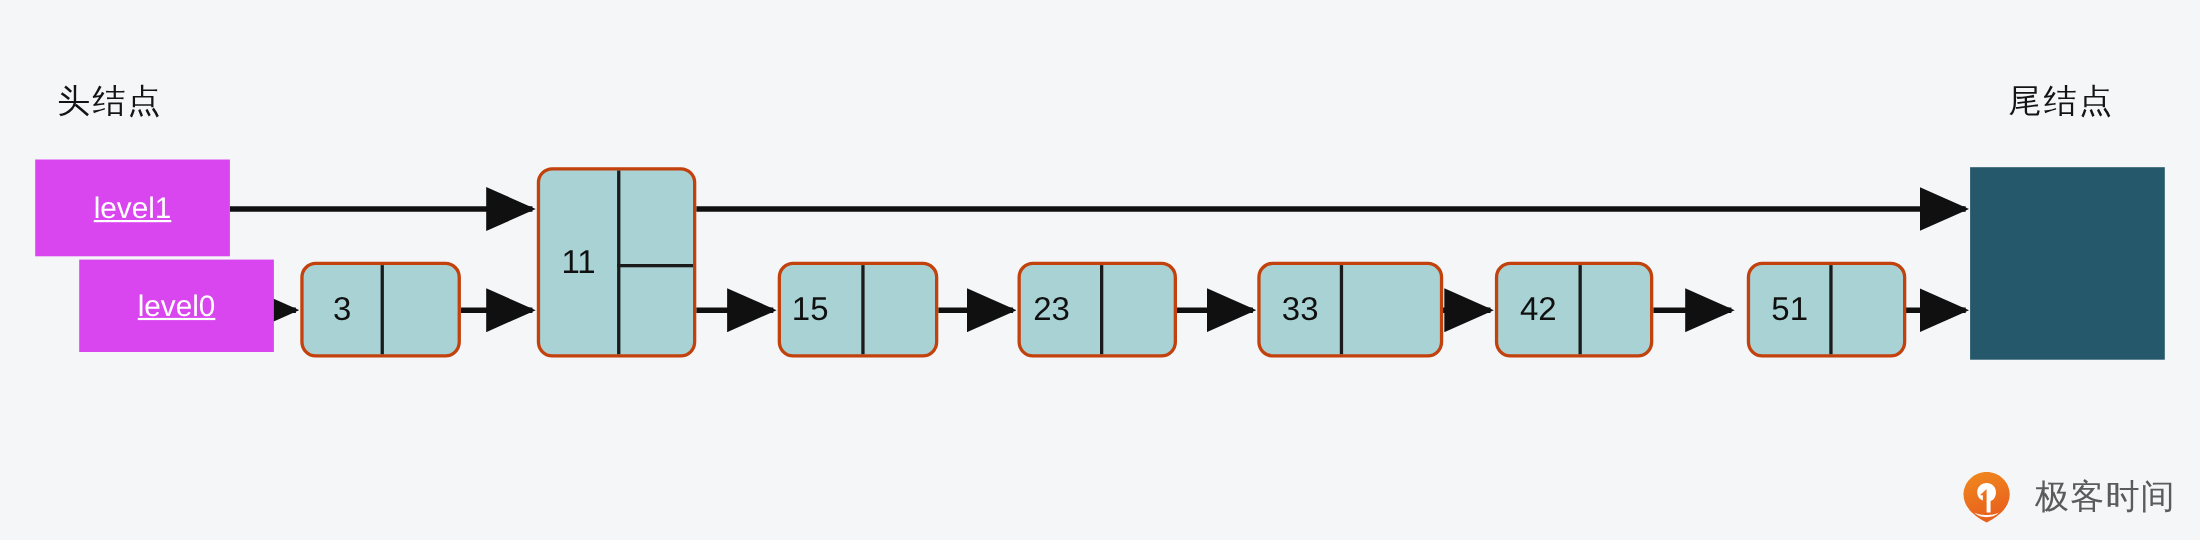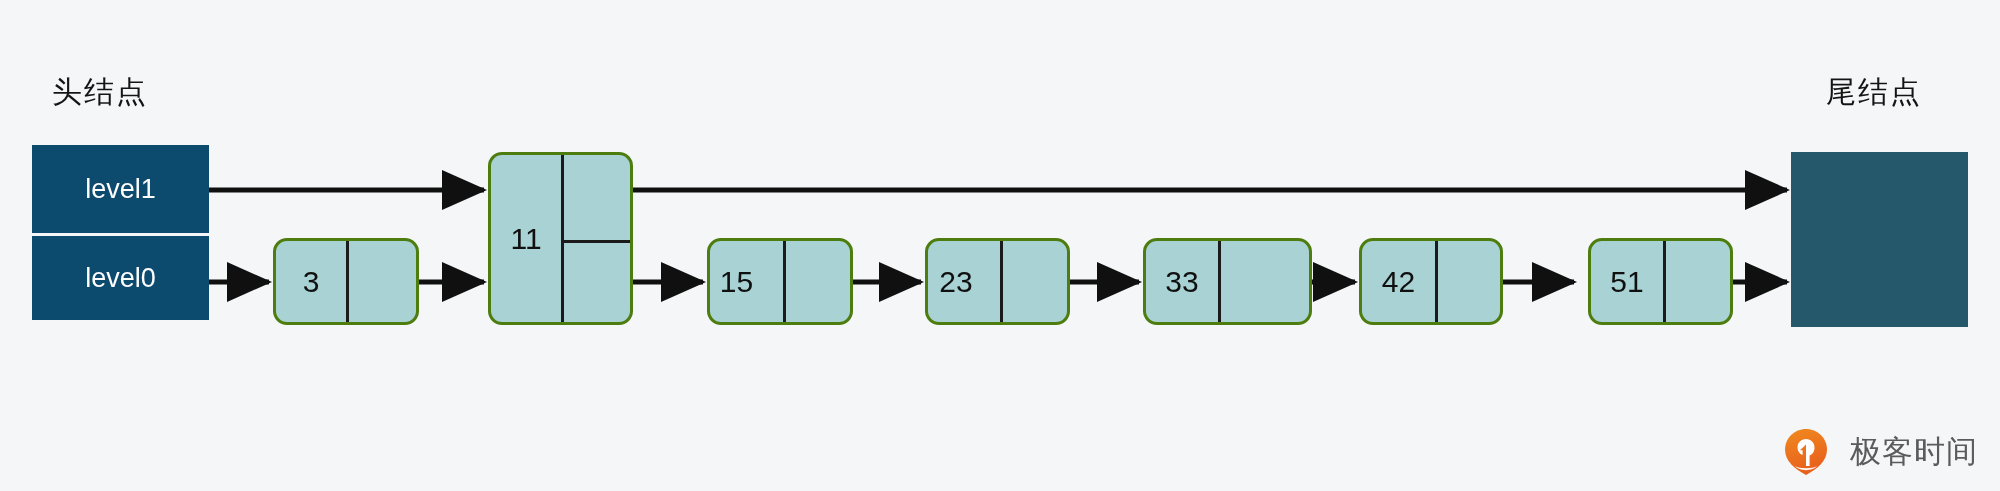--- a/index.html
+++ b/index.html
@@ -33,44 +33,45 @@
     white-space: nowrap;
     font-family: "DejaVu Sans", "Liberation Sans", sans-serif;
   }
   .head-caption { left: 52px; top: 72px; }
   .tail-caption { left: 1826px; top: 72px; }
 
   .headbox {
     position: absolute;
     left: 32px;
     width: 177px;
-    background: #0c4a6e;
+    background: #d946ef;
     color: #ffffff;
     font-size: 27px;
     display: flex;
     align-items: center;
     justify-content: center;
     box-sizing: border-box;
+    text-decoration: underline;
   }
   .headbox.level1 { top: 145px; height: 88px; }
-  .headbox.level0 { top: 236px; height: 84px; }
+  .headbox.level0 { top: 236px; height: 84px; margin-left: 40px; }
 
   .tailbox {
     position: absolute;
     left: 1791px;
     top: 152px;
     width: 177px;
     height: 175px;
     background: #26586b;
   }
 
   .node {
     position: absolute;
     background: #a9d2d4;
-    border: 3px solid #4d7c0f;
+    border: 3px solid #c2410c;
     border-radius: 14px;
     box-sizing: border-box;
   }
   .node .valcell {
     position: absolute;
     left: 0;
     top: 0;
     bottom: 0;
     display: flex;
     align-items: center;

